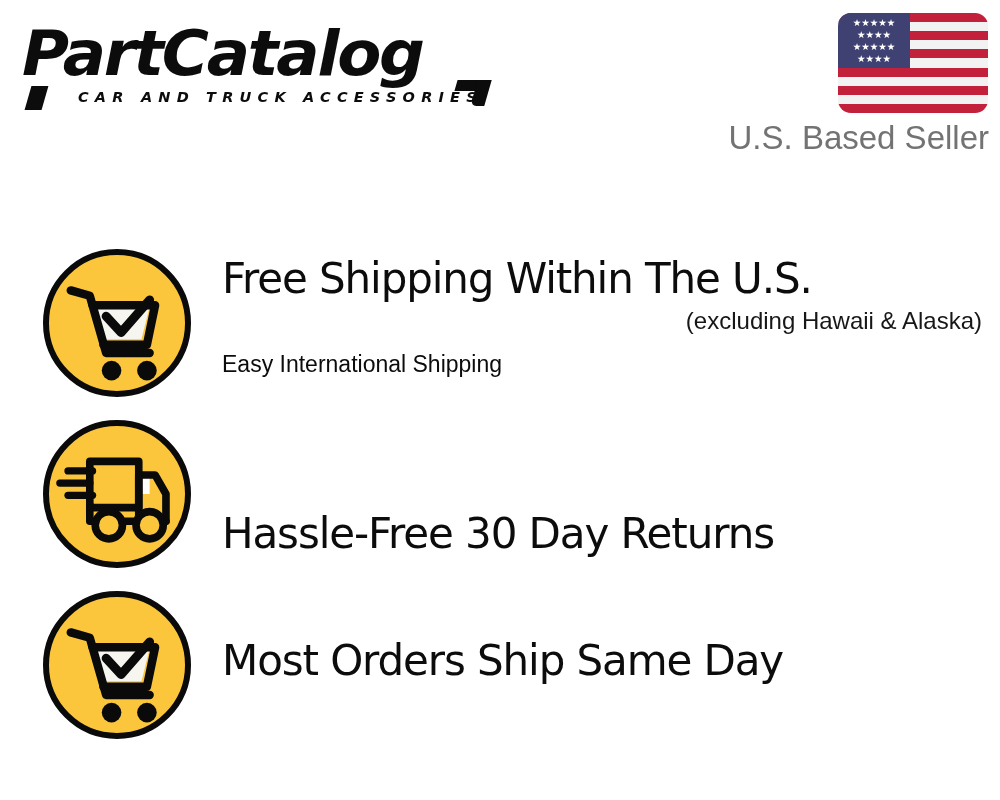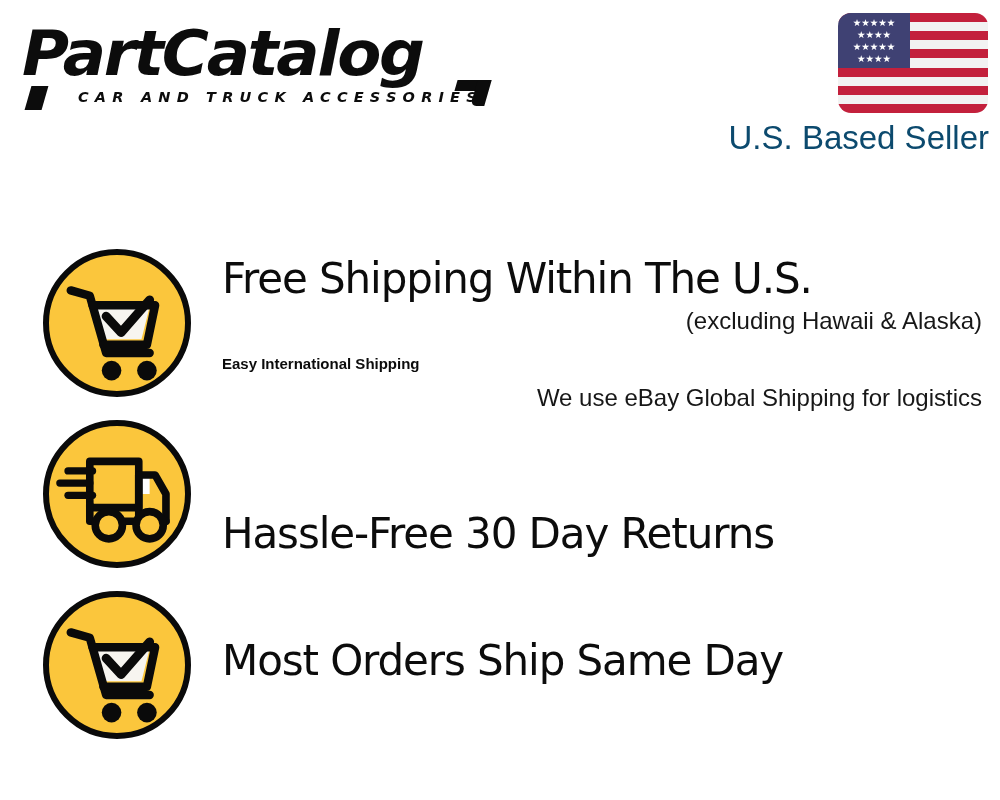--- a/index.html
+++ b/index.html
@@ -137,21 +137,21 @@
   #seller-label {
     position: absolute;
     left: 727px;
     top: 119px;
     width: 262px;
     text-align: right;
     font-family: "Liberation Sans", sans-serif;
     font-weight: 400;
     font-size: 33px;
     line-height: 38px;
-    color: #0c4a6e;
+    color: #737373;
     letter-spacing: 0px;
     white-space: nowrap;
   }
 
   
   #benefits {
     position: absolute;
     left: 0;
     top: 243px;
     width: 1000px;
@@ -194,22 +194,22 @@
     font-family: "Liberation Sans", sans-serif;
     font-weight: 400;
     font-size: 24px;
     line-height: 34px;
     color: #171717;
     white-space: nowrap;
     text-align: right;
   }
   .benefit-sub-bold {
     font-family: "Liberation Sans", sans-serif;
-    font-weight: bold;
-    font-size: 15px;
+    font-weight: normal;
+    font-size: 23px;
     line-height: 34px;
     color: #0c0c0c;
     white-space: nowrap;
   }
   #benefit-text-0 { top: 11px; }
   #benefit-text-1 { top: 51px; margin-top: 44px; }
   #benefit-text-2 { top: 51px; }
   .sub-gap { height: 9px; }
 </style>
 </head>
@@ -270,21 +270,20 @@
           <circle cx="72" cy="85" r="7.2" fill="#0a0a0a"></circle>
         </svg>
       </div>
     </div>
 
     <div class="benefit-text" id="benefit-text-0">
       <div class="benefit-title">Free Shipping Within The U.S.</div>
       <div class="benefit-sub">(excluding Hawaii &amp; Alaska)</div>
       <div class="sub-gap"></div>
       <div class="benefit-sub-bold">Easy International Shipping</div>
-      <div class="benefit-sub">We use eBay Global Shipping for logistics</div>
     </div>
   </div>
 
   <div class="benefit-row">
     <div class="benefit-icon-wrap">
       <div class="icon-circle">
         <svg viewBox="0 0 100 100" width="136" height="136" style="position:absolute;left:0px;top:0px;">
 
           <polygon points="64,38 74,38 74,50 64,50" fill="#ffffff"></polygon>
 

